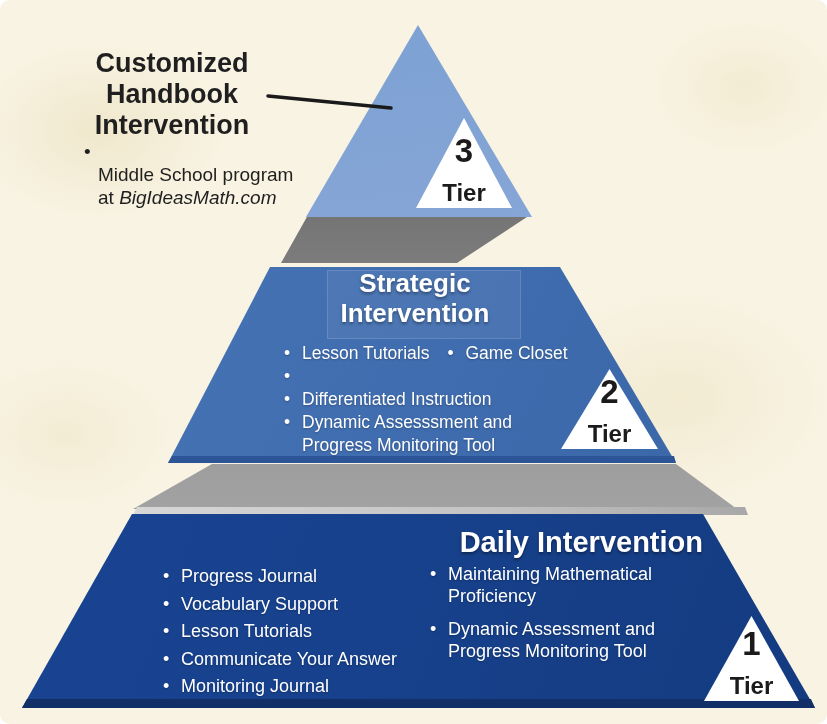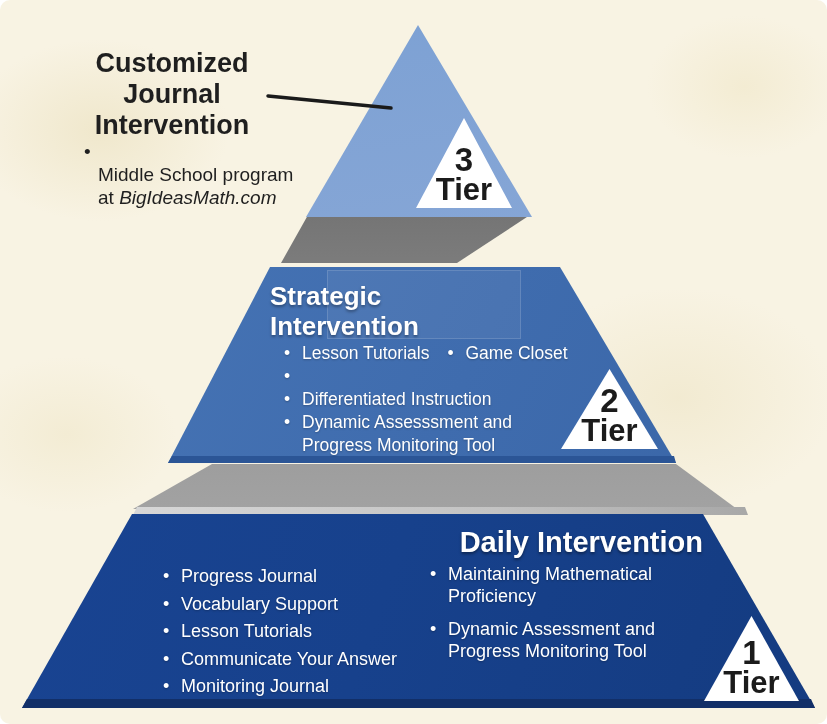--- a/index.html
+++ b/index.html
@@ -30,37 +30,37 @@
          background:#2b5596;}
   .tier1{clip-path:polygon(132px 514px,703px 514px,815px 708px,22px 708px);
          background:linear-gradient(110deg,#1a4595 0%,#17418c 55%,#143b80 100%);}
   .tier1edge{clip-path:polygon(27px 699px,811px 699px,815px 708px,22px 708px);
          background:#122f68;}
   
   .badge{position:absolute;clip-path:polygon(50% 0,100% 100%,0 100%);background:#ffffff;
          display:flex;flex-direction:column;align-items:center;justify-content:flex-end;
          color:#1b1b1b;font-weight:bold;text-align:center;}
   .badge .num{font-size:33px;line-height:0.85;}
-  .badge .lbl{font-size:31px;line-height:1.0;padding-bottom:3px;}
+  .badge .lbl{font-size:24px;line-height:1.0;padding-bottom:3px;margin-top:16px;}
   .badge3{left:416px;top:118px;width:96px;height:90px;}
   .badge2{left:561px;top:369px;width:97px;height:80px;}
   .badge1{left:704px;top:616px;width:95px;height:85px;}
   
   .heading{position:absolute;left:58px;top:48px;width:228px;text-align:center;
            color:#1f1f1f;font-weight:bold;font-size:27px;line-height:31px;}
   .note{position:absolute;left:84px;top:140px;color:#1f1f1f;font-size:19px;line-height:23px;
         display:flex;align-items:flex-start;}
   .note .b{width:14px;flex:none;}
   .note .t1{font-weight:bold;font-style:italic;}
   .note .it{font-style:italic;}
   .callout{position:absolute;inset:0;pointer-events:none;}
   
   .t2panel{position:absolute;left:327px;top:270px;width:192px;height:67px;
            background:rgba(255,255,255,0.06);border:1px solid rgba(255,255,255,0.14);}
-  .t2title{position:absolute;left:270px;top:281px;width:290px;color:#ffffff;
+  .t2title{position:absolute;left:270px;top:268px;width:290px;text-align:center;color:#ffffff;
            font-weight:bold;font-size:26px;line-height:30px;text-shadow:0 2px 3px rgba(0,0,0,0.35);}
   .t2list{position:absolute;left:284px;top:342px;color:#ffffff;font-size:17.5px;line-height:23px;
           text-shadow:0 1px 2px rgba(0,0,0,0.25);}
   .li{display:flex;}
   .li .b{width:18px;flex:none;}
   .cont{padding-left:18px;}
   .t2row1{display:flex;}
   .t2row1 .second{margin-left:18px;}
   
   .t1title{position:absolute;left:135px;top:526px;width:568px;text-align:right;color:#ffffff;
@@ -81,21 +81,21 @@
   <div class="layer bevel1top"></div>
 
   <div class="layer tier3"></div>
   <div class="layer tier2"></div>
   <div class="layer tier2edge"></div>
   <div class="layer tier1"></div>
   <div class="layer tier1edge"></div>
 
   <div class="heading">
     <div>Customized</div>
-    <div>Journal</div>
+    <div>Handbook</div>
     <div>Intervention</div>
   </div>
   <div class="note">
     <span class="b">•</span>
     <span>
       <br>
       <span>Middle School program</span><br>
       <span>at </span><span class="it">BigIdeasMath.com</span>
     </span>
   </div>

